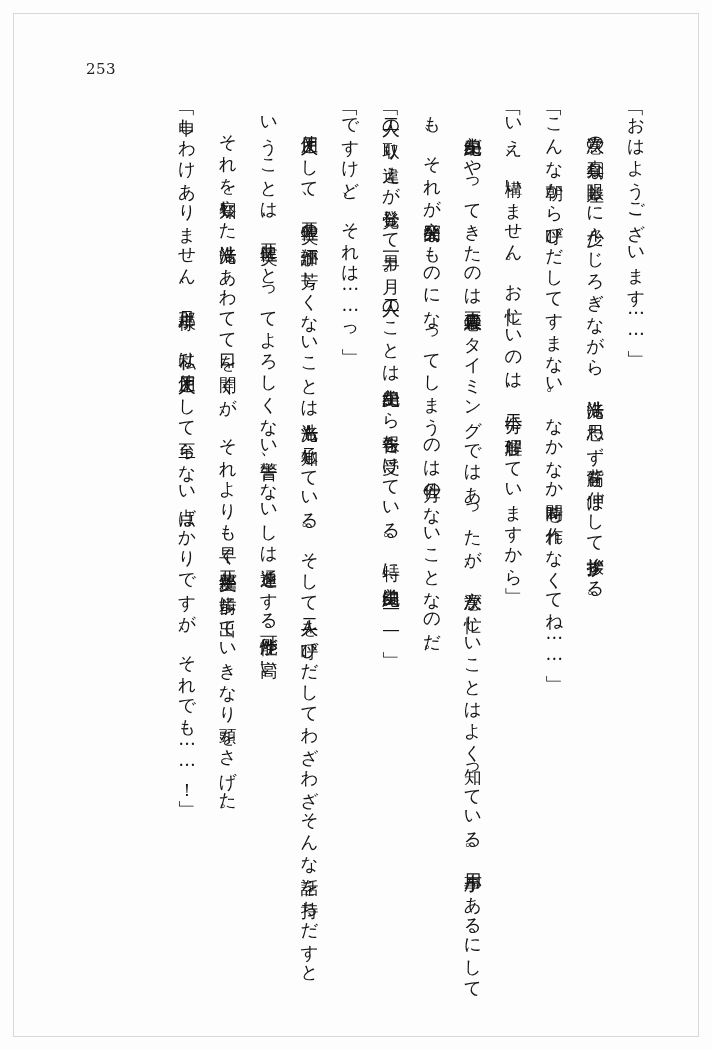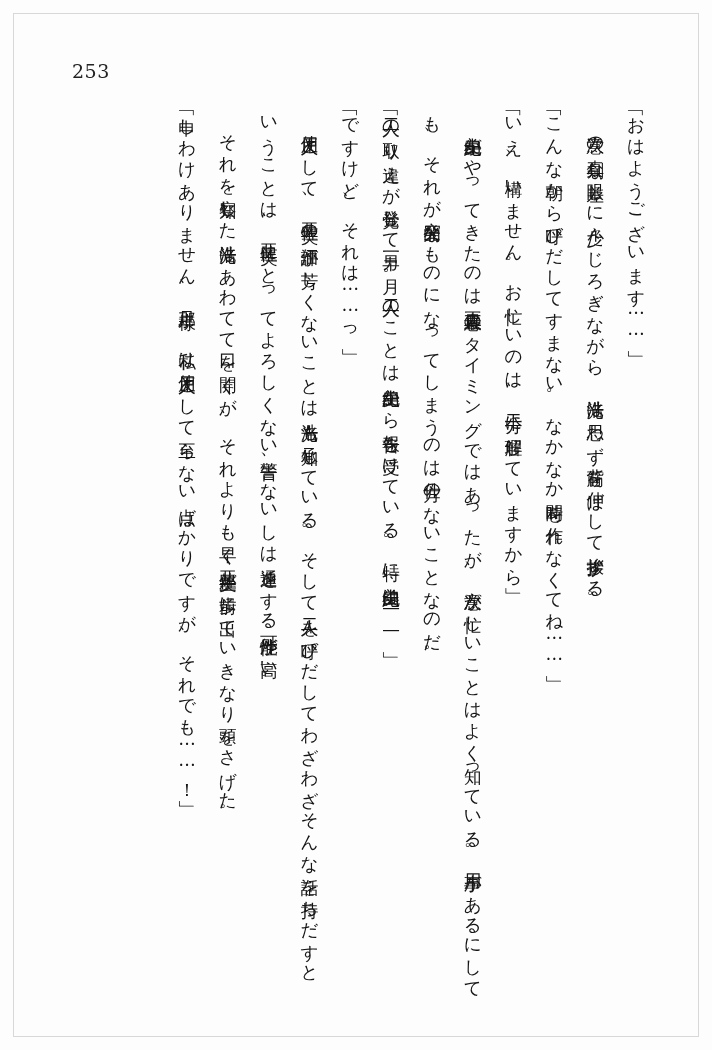--- a/index.html
+++ b/index.html
@@ -26,23 +26,23 @@
     position: absolute;
     left: 13px;
     top: 13px;
     right: 13px;
     bottom: 13px;
     border: 1px solid #d8d8d8;
     pointer-events: none;
   }
   #page-number {
     position: absolute;
-    left: 72px;
+    left: 86px;
     top: 60px;
-    font-size: 19px;
+    font-size: 15px;
     letter-spacing: 0.5px;
     color: #222;
     font-family: "DejaVu Serif", "Liberation Serif", serif;
   }
   
   #text-body {
     position: absolute;
     top: 104px;
     left: 48px;
     right: 56px;

